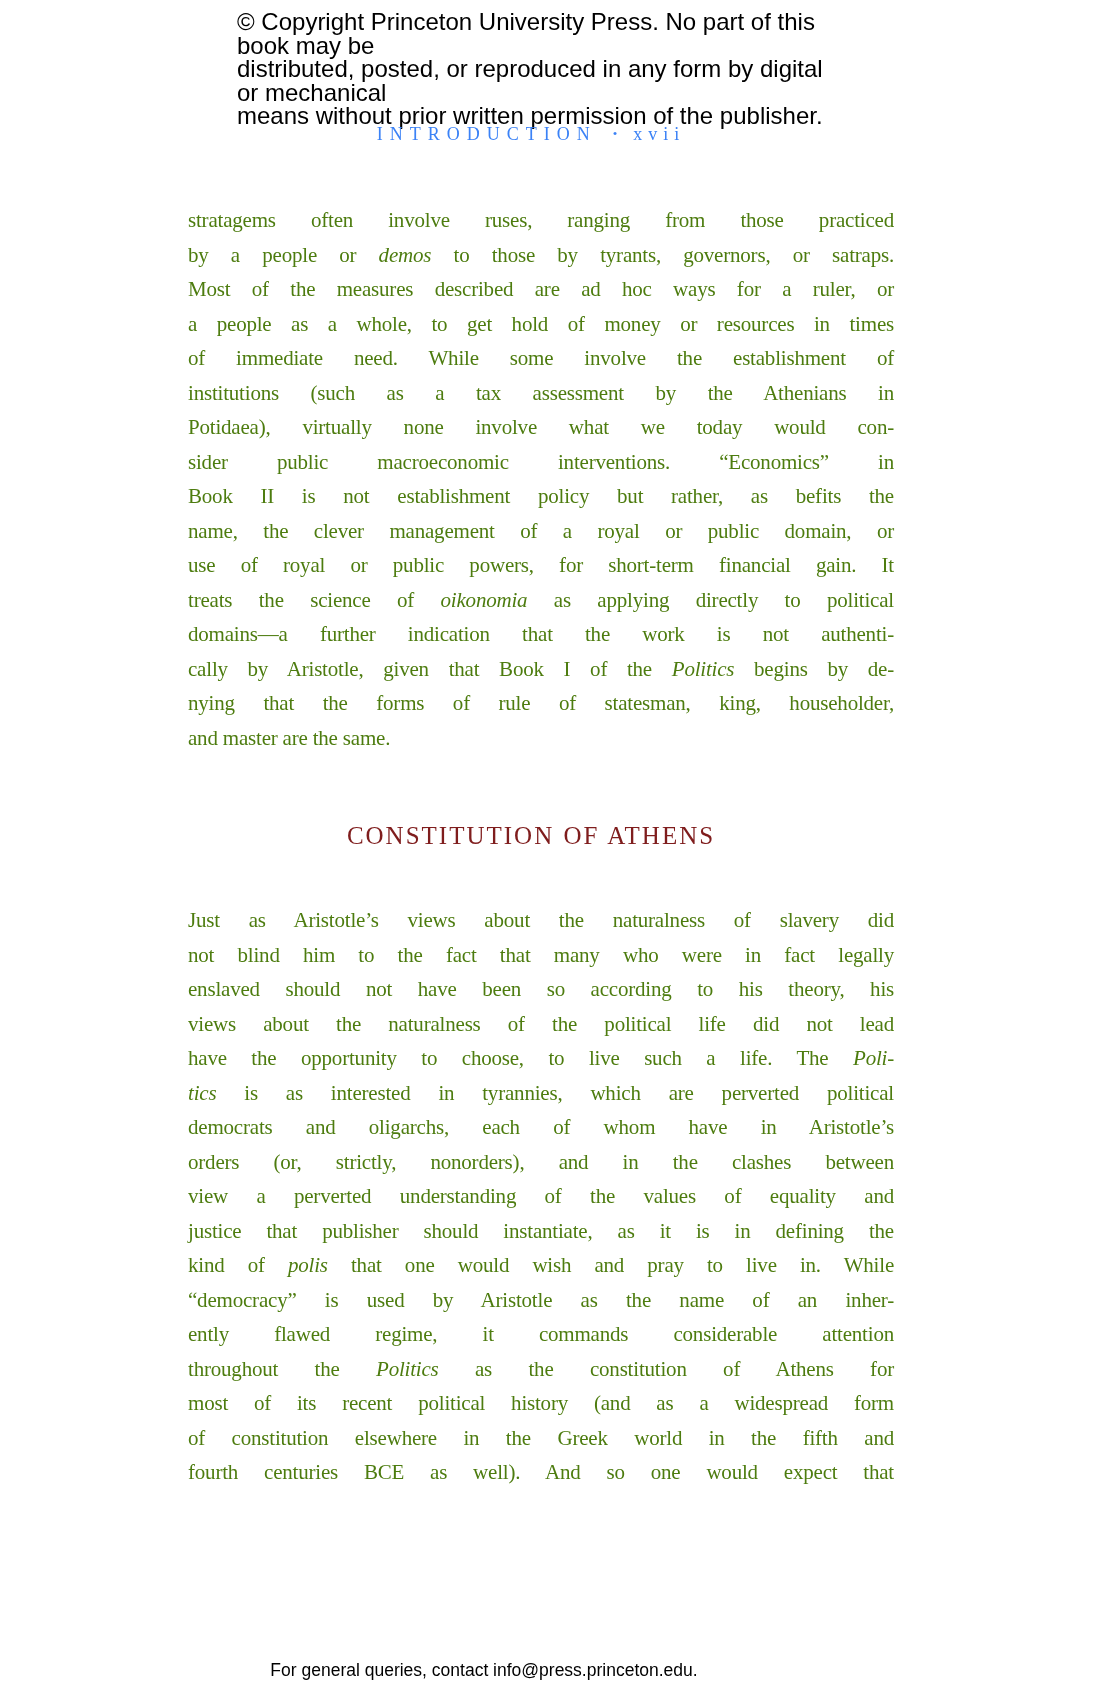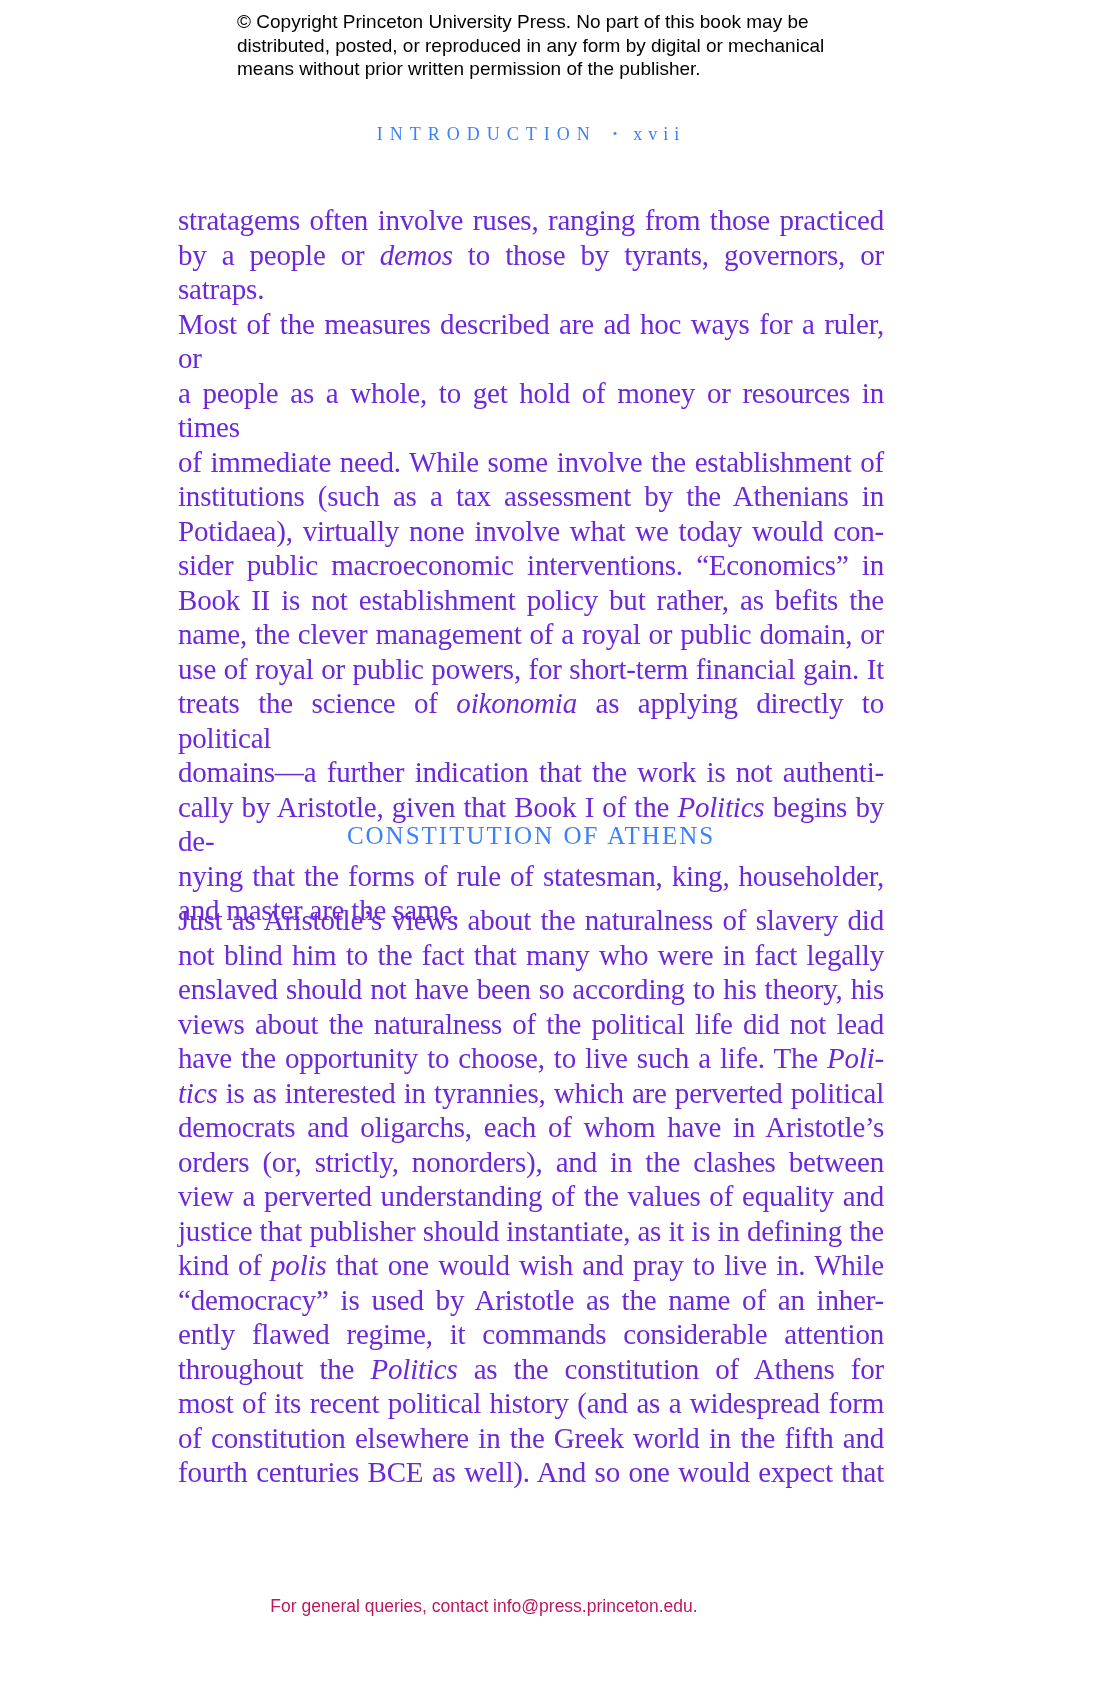--- a/index.html
+++ b/index.html
@@ -11,50 +11,50 @@
     font-family: "Liberation Serif", serif;
   }
   .page {
     position: absolute; left: 0; top: 0;
     width: 1100px; height: 1700px;
     background: #ffffff; color: #161616;
   }
   .copyright {
     position: absolute; left: 237px; top: 10px; width: 590px;
     font-family: "Liberation Sans", sans-serif;
-    font-size: 19px; line-height: 23.5px; color: #000000;
+    font-size: 24px; line-height: 23.5px; color: #000000;
     text-align: left;
   }
   .running-head {
     position: absolute; left: 178px; top: 124px; width: 706px;
     text-align: center; font-size: 18px; color: #3b82f6;
     font-family: "Liberation Serif", serif;
   }
   .running-head .chapter { letter-spacing: 7px; }
   .running-head .sep { margin: 0 16px; font-size: 13px; vertical-align: 2px; letter-spacing: 0; }
   .running-head .folio { letter-spacing: 6px; }
   .body-text {
-    position: absolute; left: 178px; width: 706px;
-    font-size: 29px; line-height: 34.5px; letter-spacing: -0.2px;
-    color: #6d28d9;
+    position: absolute; left: 188px; width: 706px;
+    font-size: 21px; line-height: 34.5px; letter-spacing: -0.2px;
+    color: #4d7c0f;
   }
   #para1 { top: 203px; }
   #para2 { top: 903px; }
   .line { text-align: justify; text-align-last: justify; }
   .line.short { text-align-last: left; }
   .section-heading {
     position: absolute; left: 178px; top: 822px; width: 706px;
     text-align: center; font-size: 25px; letter-spacing: 2px;
-    color: #3b82f6; word-spacing: 1px;
+    color: #7f1d1d; word-spacing: 1px;
   }
   .footer {
-    position: absolute; left: 0; top: 1596px; width: 968px;
+    position: absolute; left: 0; top: 1660px; width: 968px;
     text-align: center;
     font-family: "Liberation Sans", sans-serif;
-    font-size: 17.5px; color: #be185d;
+    font-size: 17.5px; color: #000000;
   }
   i { font-style: italic; }
 </style>
 </head>
 <body>
 
 <div class="page">
 
   <div class="copyright">
     <div>© Copyright Princeton University Press. No part of this book may be</div>

